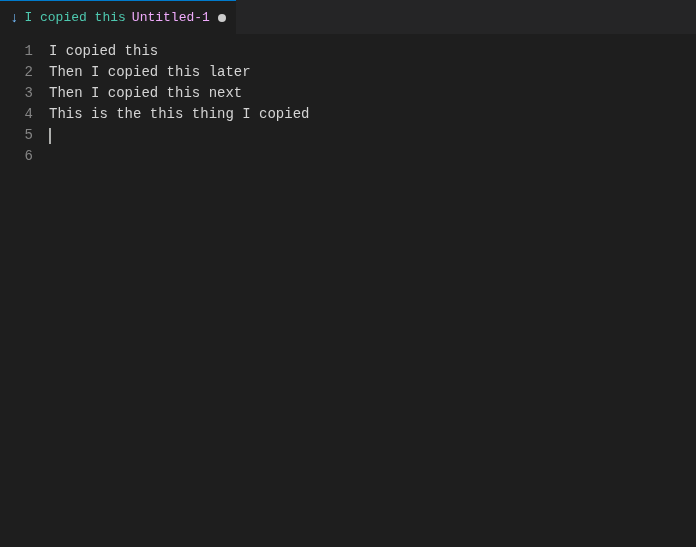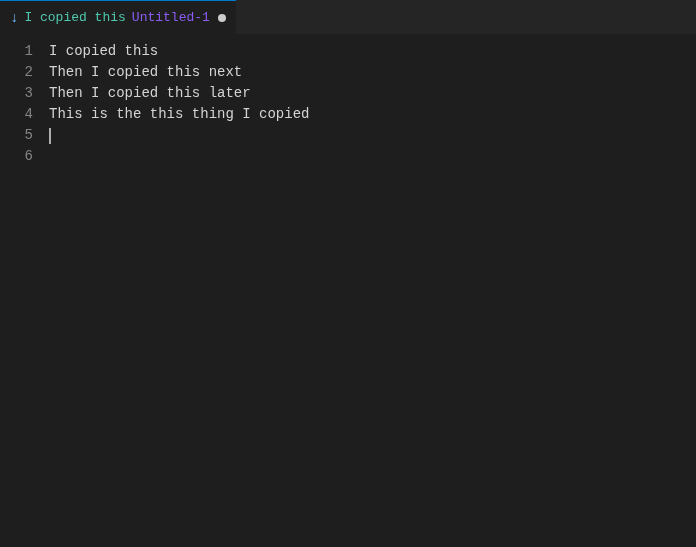--- a/index.html
+++ b/index.html
@@ -43,21 +43,21 @@
       color: #75beff;
       font-size: 14px;
     }
 
     .tab-title-active {
       color: #4ec9b0;
       font-weight: normal;
     }
 
     .tab-filename {
-      color: #8b5cf6;
+      color: #f0abfc;
     }
 
     .tab-dot {
       width: 8px;
       height: 8px;
       border-radius: 50%;
       background-color: #cccccc;
       display: inline-block;
       margin-left: 2px;
     }
@@ -138,24 +138,24 @@
     <span class="line-number">3</span>
     <span class="line-number">4</span>
     <span class="line-number">5</span>
     <span class="line-number">6</span>
   </div>
   <div class="code-content">
     <div class="code-line">
       <span>I copied this</span>
     </div>
     <div class="code-line">
-      <span>Then I copied this next</span>
+      <span>Then I copied this later</span>
     </div>
     <div class="code-line">
-      <span>Then I copied this later</span>
+      <span>Then I copied this next</span>
     </div>
     <div class="code-line">
       <span>This is the this thing I copied</span>
     </div>
     <div class="code-line line-5">
       <span class="cursor"></span>
     </div>
     <div class="code-line">
       <span></span>
     </div>

